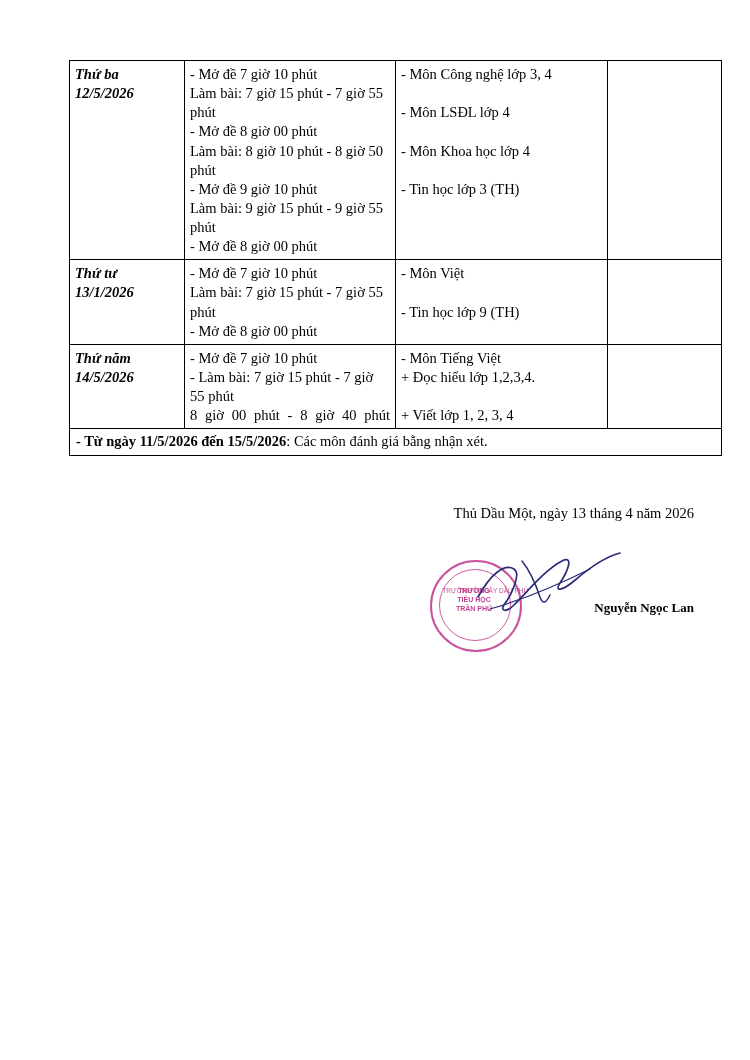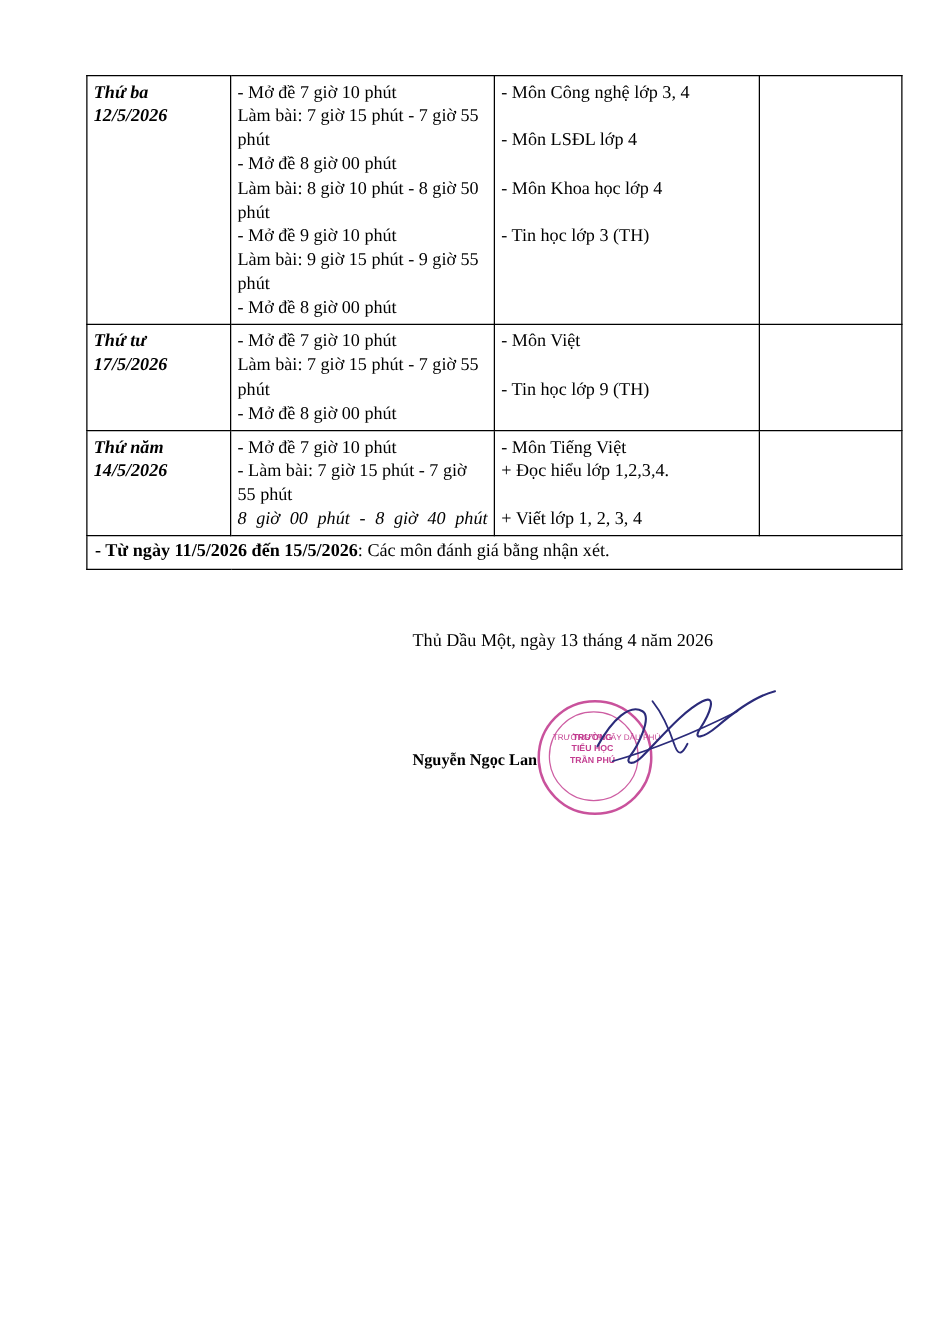--- a/index.html
+++ b/index.html
@@ -43,34 +43,33 @@
 
   .day-label {
     font-style: italic;
     font-weight: bold;
     white-space: nowrap;
   }
   .cell-lines > div { }
   .justify-line {
     text-align: justify;
     text-align-last: justify;
-    font-style: italic;
   }
   .note-row td {
     padding: 3px 5px 4px 6px;
     font-size: 14.5px;
   }
   .note-row b { font-weight: bold; font-family: Liberation Serif, serif; }
 
   .sign-block {
     position: absolute;
-    left: 330px;
+    left: 346px;
     top: 505px;
     width: 348px;
-    text-align: left;
+    text-align: right;
     font-size: 14.5px;
   }
   .sign-place {
     font-size: 14.5px;
     margin-bottom: 9px;
   }
   .sign-title {
     font-weight: bold;
     font-size: 15.5px;
     letter-spacing: 0.2px;
@@ -177,21 +176,21 @@
             <div>&nbsp;</div>
             <div>- Tin học lớp 3 (TH)</div>
           </div>
         </td>
         <td class="col-note"></td>
       </tr>
 
       <tr>
         <td class="col-day">
           <div class="day-label">Thứ tư</div>
-          <div class="day-label">17/5/2026</div>
+          <div class="day-label">13/1/2026</div>
         </td>
         <td class="col-time">
           <div class="cell-lines">
             <div>- Mở đề 7 giờ 10 phút</div>
             <div>Làm bài: 7 giờ 15 phút - 7 giờ 55 phút</div>
             <div>- Mở đề 8 giờ 00 phút</div>
           </div>
         </td>
         <td class="col-subj">
           <div class="cell-lines">

